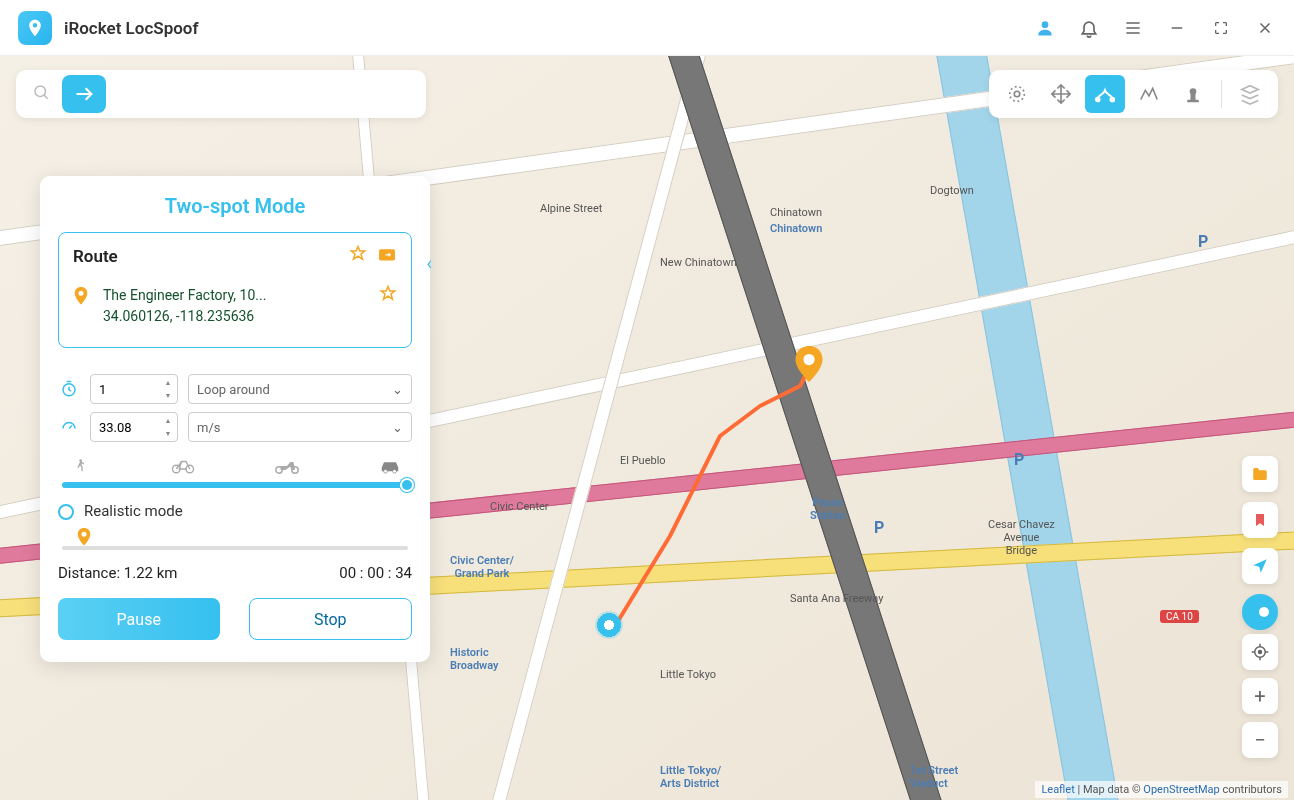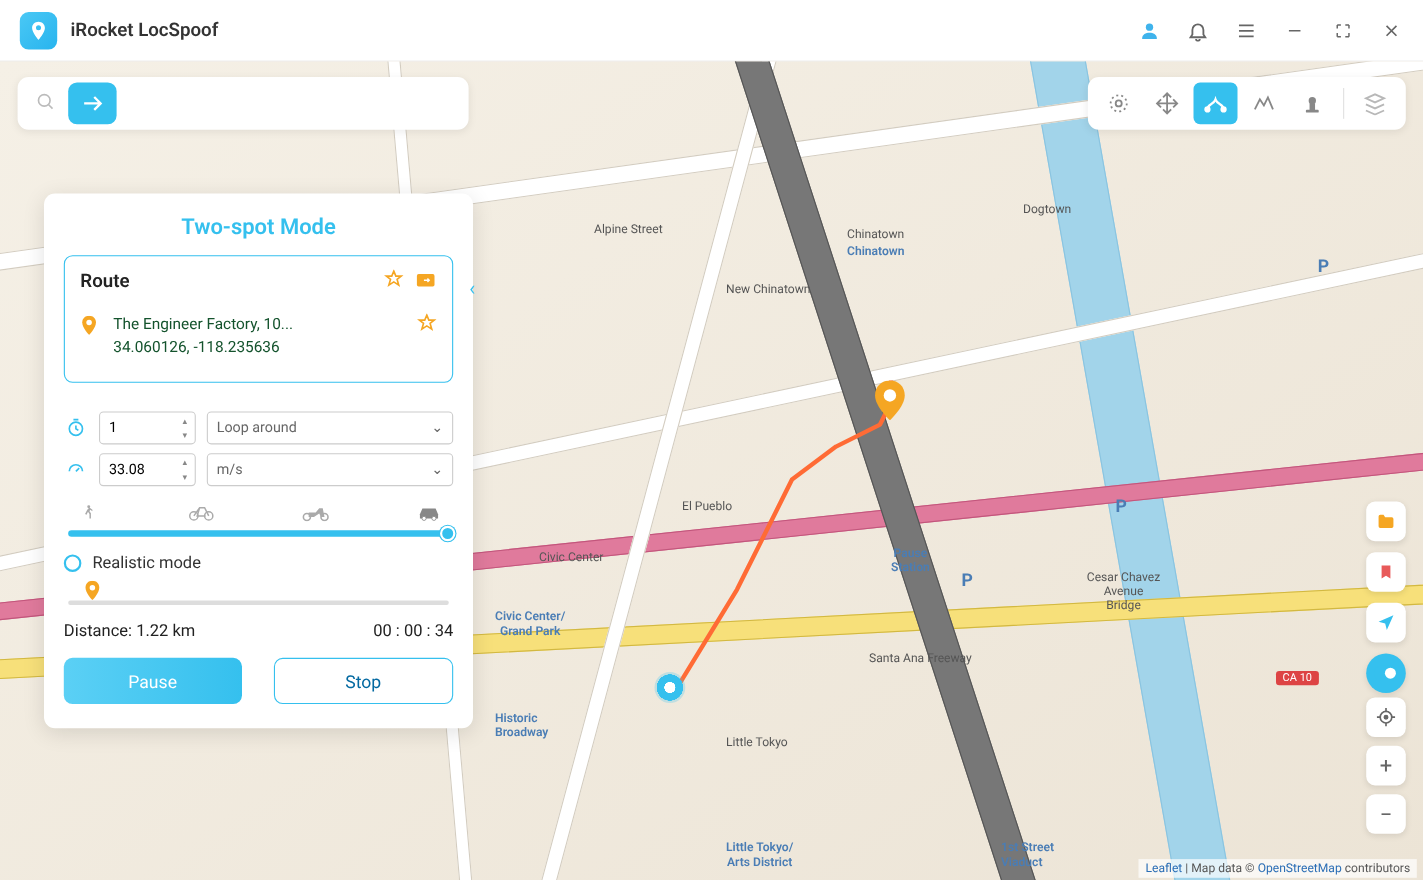--- a/index.html
+++ b/index.html
@@ -152,21 +152,21 @@
 Grand Park</span>
   <span class="labeltxt" style="top:398px;left:620px">El Pueblo</span>
   <span class="labeltxt blue" style="top:440px;left:810px;white-space:pre;text-align:center">Pause
 Station</span>
   <span class="labeltxt" style="top:462px;left:988px;white-space:pre;text-align:center">Cesar Chavez
 Avenue
 Bridge</span>
   <span class="labeltxt" style="top:612px;left:660px">Little Tokyo</span>
   <span class="labeltxt blue" style="top:590px;left:450px;white-space:pre">Historic
 Broadway</span>
-  <span class="labeltxt blue" style="top:708px;left:660px;white-space:pre;text-align:center">Little Tokyo/
+  <span class="labeltxt blue" style="top:708px;left:660px;white-space:pre;text-align:left">Little Tokyo/
 Arts District</span>
   <span class="labeltxt" style="top:536px;left:790px">Santa Ana Freeway</span>
   <span class="labeltxt" style="top:34px;left:1094px">Main Street</span>
   <span class="labeltxt" style="top:146px;left:540px">Alpine Street</span>
   <span class="labeltxt blue" style="top:708px;left:910px;white-space:pre">1st Street
 Viaduct</span>
   <span class="parking" style="top:462px;left:874px">P</span>
   <span class="parking" style="top:394px;left:1014px">P</span>
   <span class="parking" style="top:176px;left:1198px">P</span>
   <span class="hwy-badge" style="top:554px;left:1160px">CA 10</span>

